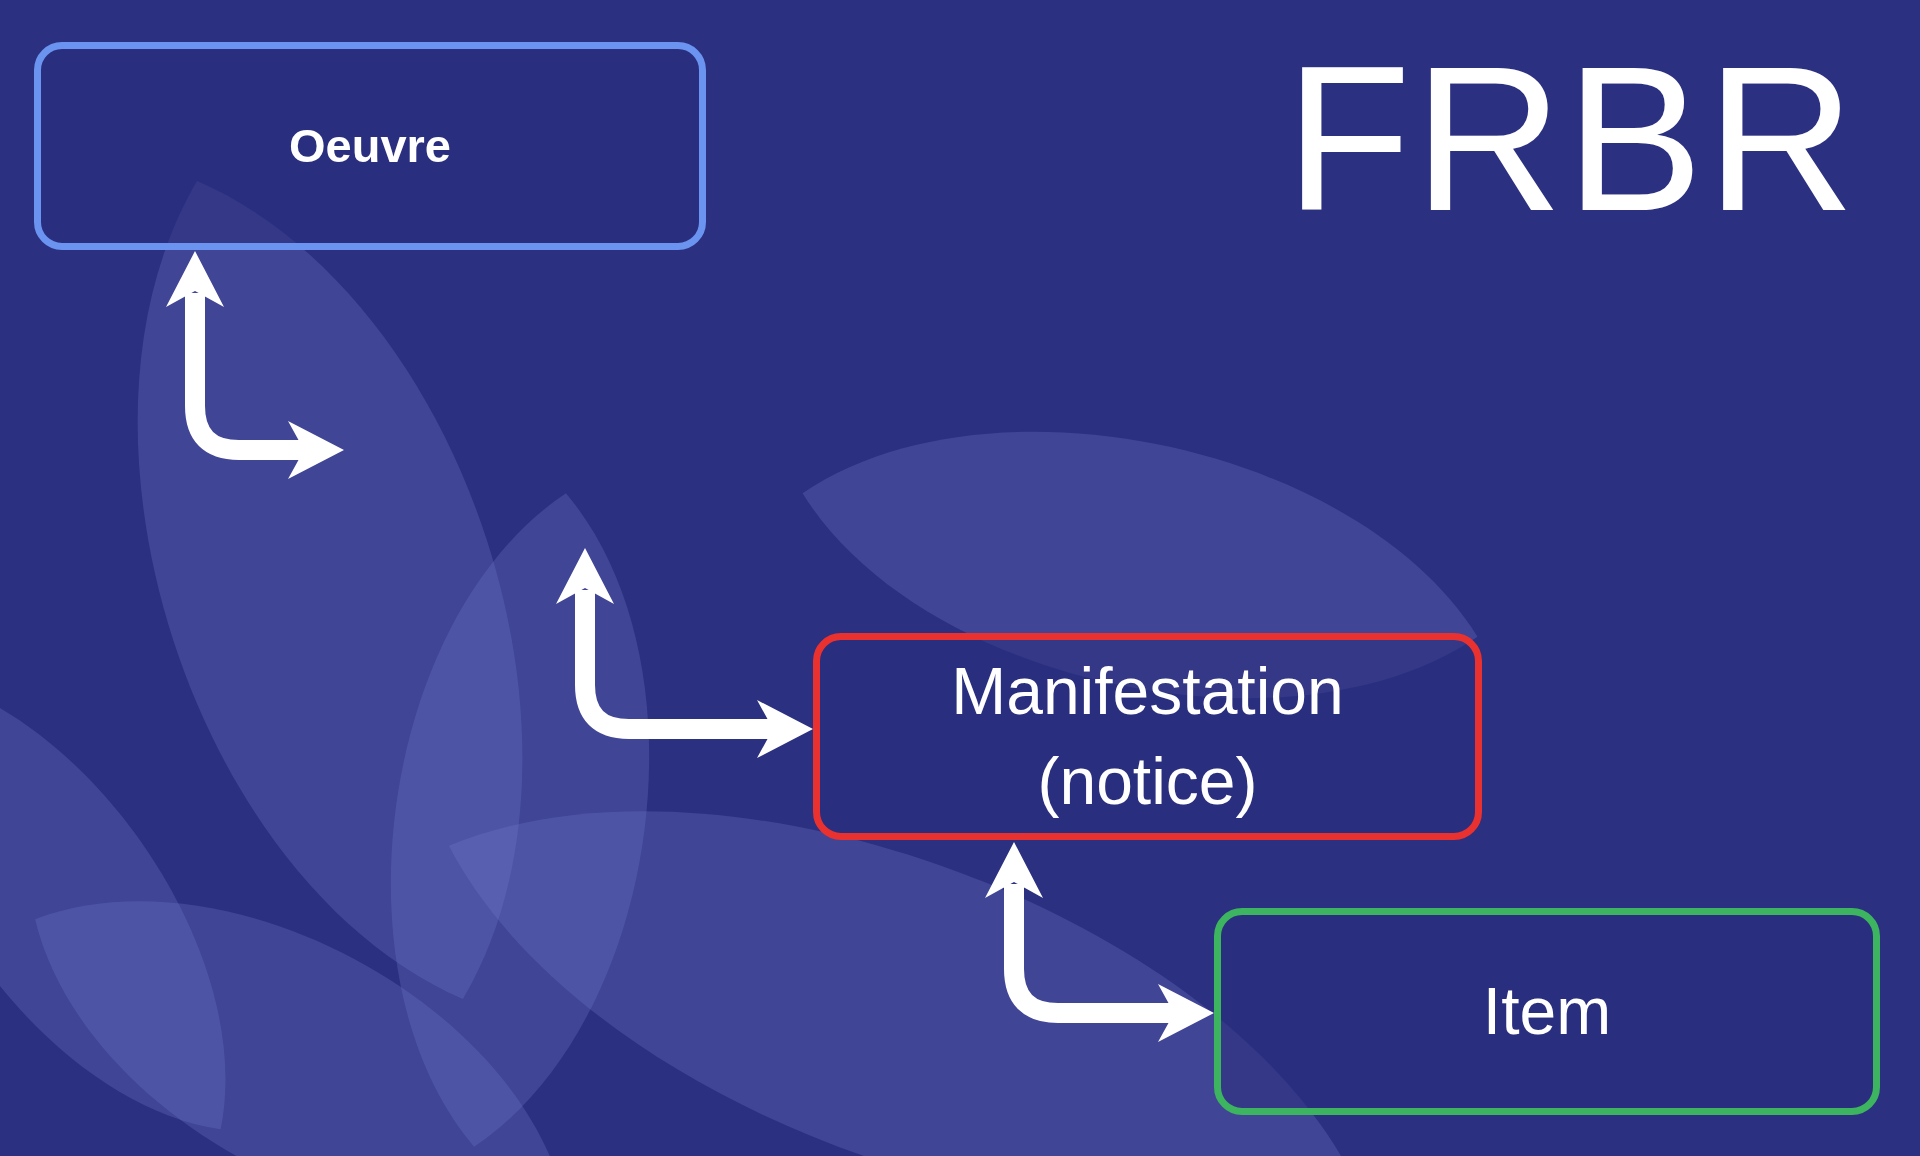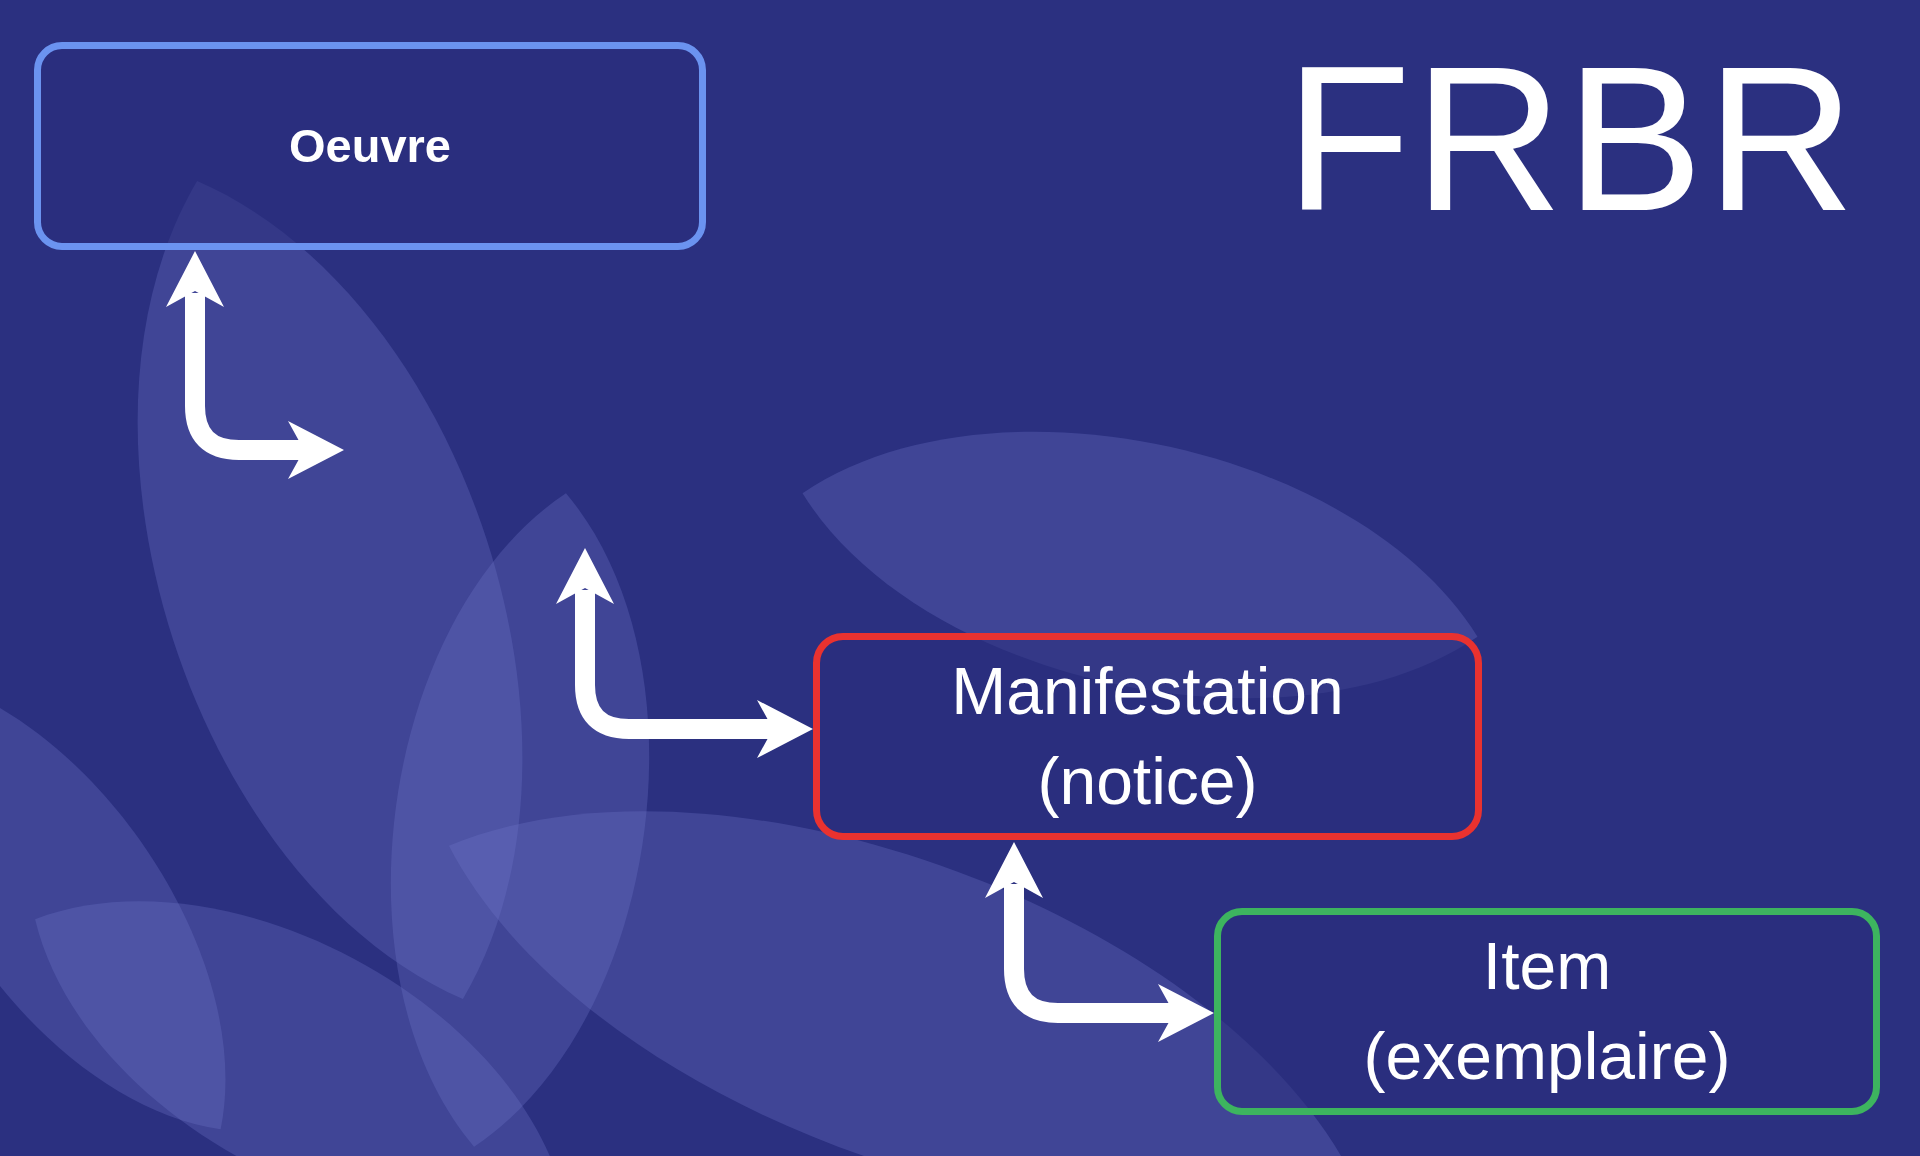--- a/index.html
+++ b/index.html
@@ -74,28 +74,27 @@
   </svg>
 
   <h1 class="frbr-title">FRBR</h1>
 
   <div class="entity-box box-oeuvre" style="border-color: rgb(107, 147, 240);">
     <div class="box-line">Oeuvre</div>
 
   </div>
 
 
-  <div class="entity-box box-manifestation" style="border-color: rgb(233, 50, 47); border-radius: 30px;">
+  <div class="entity-box box-manifestation" style="border-color: rgb(233, 50, 47);">
     <div class="box-line">Manifestation</div>
     <div class="box-line">(notice)</div>
   </div>
 
   <div class="entity-box box-item" style="border-color: rgb(61, 180, 95);">
     <div class="box-line">Item</div>
-    <div class="box-line">(exemplaire)</div>
   </div>
 
   <svg class="arrow-svg" viewBox="0 0 1920 1156" aria-hidden="true">
     <g class="connector">
       <path d="M195,293 L195,406 Q195,450 239,450 L307,450"></path>
       <polygon points="195,251 224,307 195,291 166,307"></polygon>
       <polygon points="344,450 288,479 304,450 288,421"></polygon>
     </g>
     <g class="connector">
       <path d="M585,590 L585,685 Q585,729 629,729 L776,729"></path>

